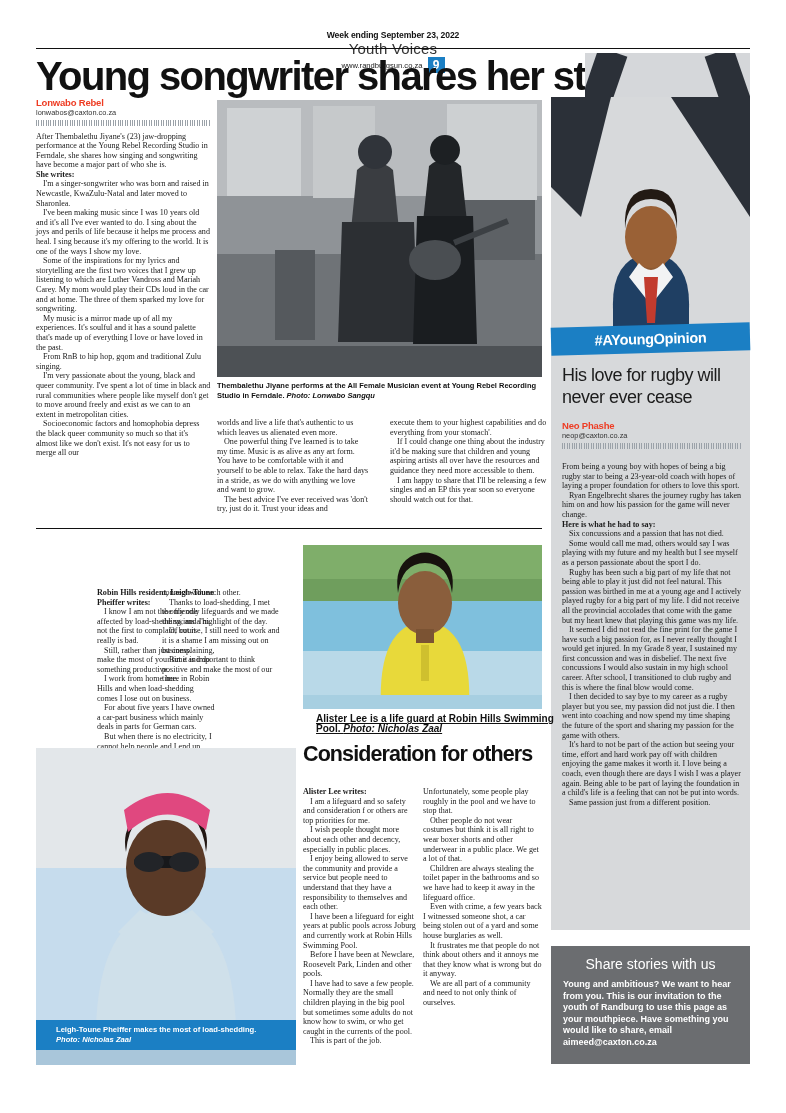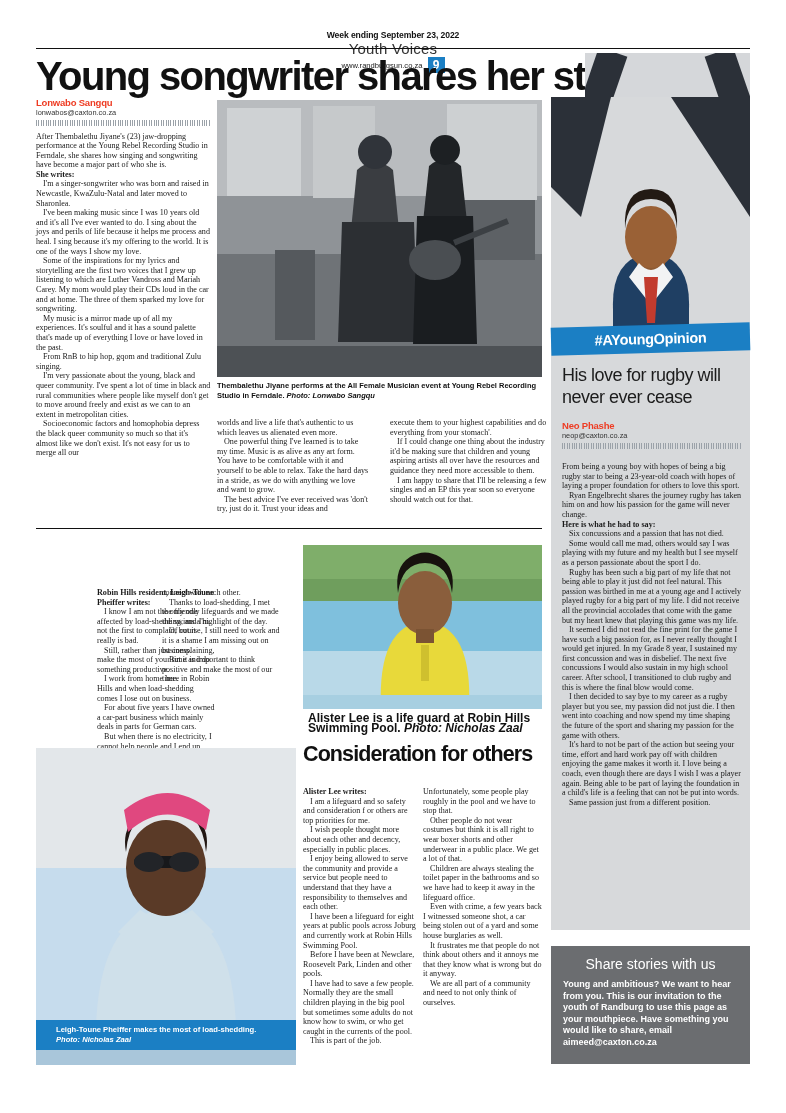--- a/index.html
+++ b/index.html
@@ -132,23 +132,23 @@
     font-size:7.6px; line-height:9.8px;
   }
   .ls-capbar i { font-style:italic; }
 
   
   .cons-photo {
     position:absolute; left:303px; top:545px; width:239px; height:164px;
     background:#7fb2c8; overflow:hidden;
   }
   .cons-cap {
-    position:absolute; left:308px; top:714px; width:239px;
-    font-family:"Liberation Sans", sans-serif; font-weight:bold;
-    font-size:12px; line-height:9.6px; color:#111;
+    position:absolute; left:316px; top:714px; width:239px;
+    font-family:"Liberation Sans", sans-serif; font-weight:bold;
+    font-size:10px; line-height:9.6px; color:#111;text-decoration:underline;
   }
   .cons-cap i { font-style:italic; }
   .cons-head {
     position:absolute; left:303px; top:742px; width:245px;
     font-family:"Liberation Sans", sans-serif; font-weight:bold;
     font-size:21.5px; line-height:24px; letter-spacing:-0.9px; color:#111;
   }
   .cons-c1 { position:absolute; left:303px; top:787px; width:113px; }
   .cons-c2 { position:absolute; left:423px; top:787px; width:119px; }
 </style>
@@ -169,21 +169,21 @@
 
   <div class="headline-row">
     <div class="headline">Young songwriter shares her story</div>
     <div class="y-block">
       <div class="bar ybar-l"></div>
       <div class="bar ybar-r"></div>
     </div>
   </div>
 
   <div class="story1-col1">
-    <div class="byline-name">Lonwabo Sangqu</div>
+    <div class="byline-name">Lonwabo Rebel</div>
     <div class="byline-mail">lonwabos@caxton.co.za</div>
     <div class="dotrule"></div>
     <div class="col-body">
         <p class="noind">After Thembalethu Jiyane's (23) jaw-dropping performance at the Young Rebel Recording Studio in Ferndale, she shares how singing and songwriting have become a major part of who she is.</p>
         <p class="bold">She writes:</p>
         <p>I'm a singer-songwriter who was born and raised in Newcastle, KwaZulu-Natal and later moved to Sharonlea.</p>
         <p>I've been making music since I was 10 years old and it's all I've ever wanted to do. I sing about the joys and perils of life because it helps me process and heal. I sing because it's my offering to the world. It is one of the ways I show my love.</p>
         <p>Some of the inspirations for my lyrics and storytelling are the first two voices that I grew up listening to which are Luther Vandross and Mariah Carey. My mom would play their CDs loud in the car and at home. The three of them sparked my love for songwriting.</p>
         <p>My music is a mirror made up of all my experiences. It's soulful and it has a sound palette that's made up of everything I love or have loved in the past.</p>
         <p>From RnB to hip hop, gqom and traditional Zulu singing.</p>

